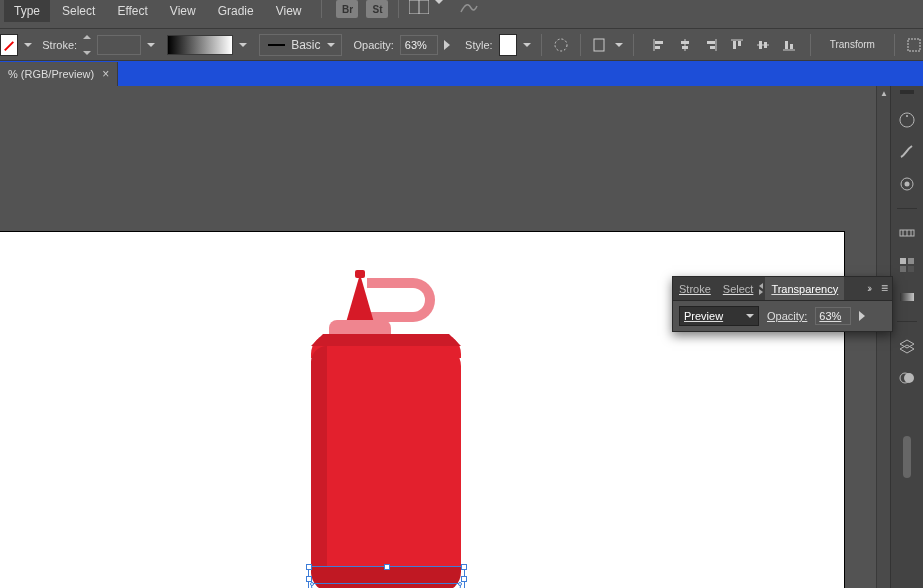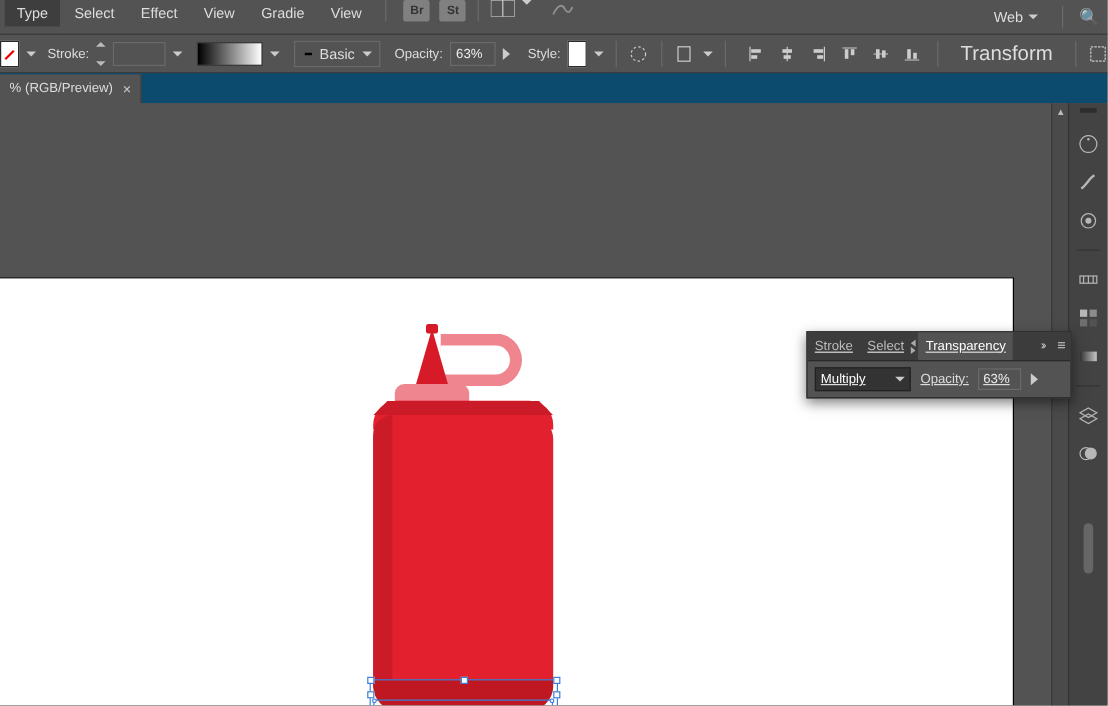--- a/index.html
+++ b/index.html
@@ -76,27 +76,27 @@
   }
   .dd.brush { width: 98px; justify-content: flex-end; }
   .brush-line { flex:1; height:2px; background:#000; }
   .align-group { display:flex; gap:4px; margin-left:4px; }
   .align-btn {
     width: 22px; height: 22px; display:flex; align-items:center; justify-content:center;
     border:1px solid transparent;
   }
   .ctrl-sep{width:1px;height:22px;background:#6a6a6a;margin:0 4px;}
   .transform-btn{
-    padding:3px 8px;border:1px solid transparent;font-size:17px;
+    padding:3px 8px;border:1px solid transparent;font-size:10px;
   }
 
   
   .tabstrip {
     position: absolute; left:0; top: 61px; right:0; height: 25px;
-    background: #0c4a6e; display:flex; align-items:flex-end;
+    background: #1d4ed8; display:flex; align-items:flex-end;
   }
   .doc-tab{
     height:24px; background:#535353; color:#ddd; font-size:11px;
     padding:0 8px; display:flex; align-items:center; gap:8px;
     border-right:1px solid #3a3a3a;
   }
   .close-x{font-size:12px;color:#ccc;}
 
   
   .workarea{
@@ -191,28 +191,20 @@
         <polygon points="22,5 26,7 22,9" fill="#ccc"></polygon>
       </svg>
   </span>
   <span class="chevron-down" style="margin-left:4px"></span>
   <span class="layout-icon" style="margin-left:14px;opacity:.6">
     <svg viewBox="0 0 20 14">
         <path d="M2 12 Q8 0 12 8 Q15 13 18 6" fill="none" stroke="#bbb" stroke-width="1.5"></path>
       </svg>
   </span>
 
-  <div class="menubar-right">
-    <div class="essentials">
-      <span>Web</span>
-      <span class="chevron-down"></span>
-    </div>
-    <span class="menu-sep"></span>
-    <span class="search-icon">🔍</span>
-  </div>
 </div>
 
 <div class="controlbar">
   <span class="swatch none"></span>
   <span class="chevron-down"></span>
 
   <span class="label" style="margin-left:4px">Stroke:</span>
   <span class="spin">
       <span class="up"></span>
       <span class="dn"></span>
@@ -418,20 +410,20 @@
     <span class="chev-lr">
         <span></span>
         <span style="transform:rotate(180deg)"></span>
       </span>
     <span class="ptab active">Transparency</span>
     <span class="panel-dbl">››</span>
     <span class="panel-menuicon">≡</span>
   </div>
   <div class="panel-body">
     <div class="select">
-      <span>Multiply</span>
+      <span>Preview</span>
       <span class="chevron-down"></span>
     </div>
     <span class="label">Opacity:</span>
     <input class="op-field" value="63%" style="">
     <span class="more"></span>
   </div>
 </div>
 
 </body></html>

